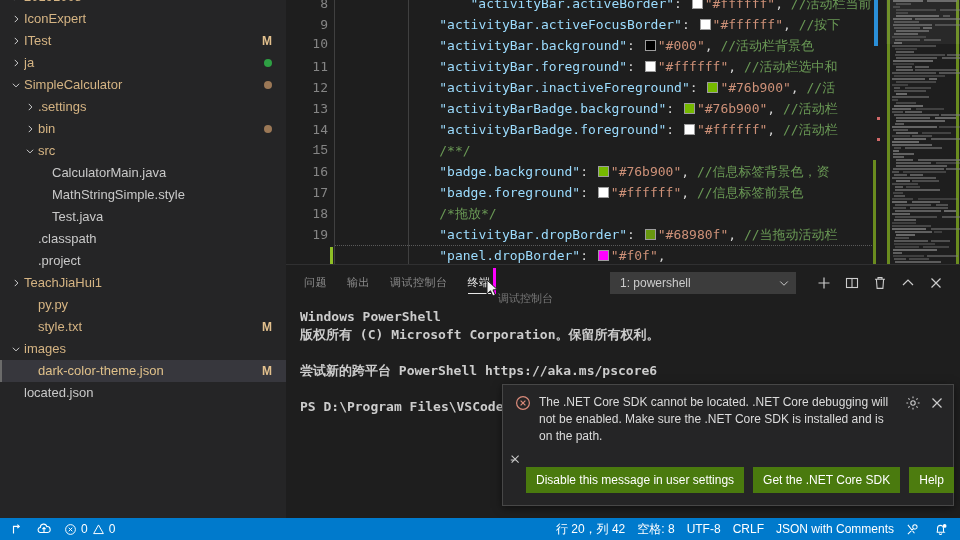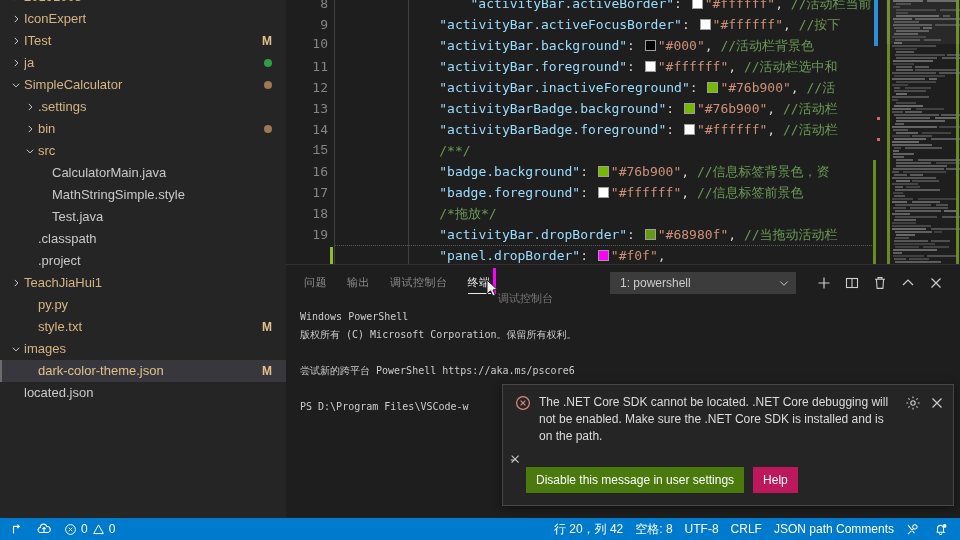--- a/index.html
+++ b/index.html
@@ -226,25 +226,26 @@
   .pact {
     width: 28px; height: 28px;
     display: flex; align-items: center; justify-content: center;
     color: #cccccc; cursor: pointer;
   }
 
   #terminal {
     position: absolute; left: 0; top: 35px;
     width: 674px; height: 219px;
     font-family: "DejaVu Sans Mono", monospace;
-    font-size: 10px;
+    font-size: 13px;
     color: #cccccc;
     padding: 8px 0 0 14px;
     box-sizing: border-box;
     overflow: hidden;
+    font-weight: bold;
   }
   .tline { height: 18px; line-height: 18px; white-space: pre; }
 
   
   #notification {
     position: absolute; left: 502px; top: 384px;
     width: 452px; height: 122px;
     background: #252526;
     border: 1px solid #474747;
     box-sizing: border-box;
@@ -703,21 +704,22 @@
       <circle cx="8" cy="8" r="2.2" fill="none" stroke="#cccccc" stroke-width="1.1"></circle>
       <path d="M8 1.4 L8 3.2 M8 12.8 L8 14.6 M1.4 8 L3.2 8 M12.8 8 L14.6 8
                M3.4 3.4 L4.6 4.6 M11.4 11.4 L12.6 12.6 M12.6 3.4 L11.4 4.6 M4.6 11.4 L3.4 12.6" stroke="#cccccc" stroke-width="1.1"></path>
     </svg>
     <svg id="notif-close" viewBox="0 0 16 16">
       <path d="M3.5 3.5 L12.5 12.5 M12.5 3.5 L3.5 12.5" stroke="#cccccc" stroke-width="1.2"></path>
     </svg>
 
     <div id="notif-buttons">
         <div class="nbtn" style="background: rgb(74, 122, 14);">Disable this message in user settings</div>
-        <div class="nbtn" style="background: #be185d;">Help</div>
+        <div class="nbtn" style="background: rgb(74, 122, 14);">Get the .NET Core SDK</div>
+        <div class="nbtn" style="background: #4d7c0f;">Help</div>
       </div>
   </div>
 
   <div id="statusbar">
     <div id="sb-left">
       <div class="sb-item">
         <svg width="14" height="14" viewBox="0 0 16 16" class="sb-icon">
           <path d="M4 13 L4 5 L10 5" fill="none" stroke="#ffffff" stroke-width="1.3"></path>
           <path d="M8.4 3 L10.6 5 L8.4 7" fill="none" stroke="#ffffff" stroke-width="1.3"></path>
         </svg>
@@ -739,21 +741,21 @@
         </svg>
         <span>0</span>
       </div>
     </div>
 
     <div id="sb-right">
       <div class="sb-item">行 20，列 42</div>
       <div class="sb-item">空格: 8</div>
       <div class="sb-item">UTF-8</div>
       <div class="sb-item">CRLF</div>
-      <div class="sb-item">JSON path Comments</div>
+      <div class="sb-item">JSON with Comments</div>
       <div class="sb-item">
         <svg width="15" height="15" viewBox="0 0 16 16" class="sb-icon">
           <path d="M2 13 L8 7 M2 3 L9 12 M9.5 3 A2.3 2.3 0 1 1 9.5 7.6 A2.3 2.3 0 1 1 9.5 3" fill="none" stroke="#ffffff" stroke-width="1.1"></path>
         </svg>
       </div>
       <div class="sb-item">
         <svg width="15" height="15" viewBox="0 0 16 16" class="sb-icon">
           <path d="M4 11 L12 11 A2.4 2.4 0 0 1 11.2 9.3 L11.2 6.8 A3.2 3.2 0 0 0 4.8 6.8 L4.8 9.3 A2.4 2.4 0 0 1 4 11" fill="none" stroke="#ffffff" stroke-width="1.1"></path>
           <path d="M6.6 12.3 A1.5 1.5 0 0 0 9.4 12.3" fill="none" stroke="#ffffff" stroke-width="1.1"></path>
           <circle cx="12.4" cy="4.2" r="2" fill="#ffffff"></circle>

